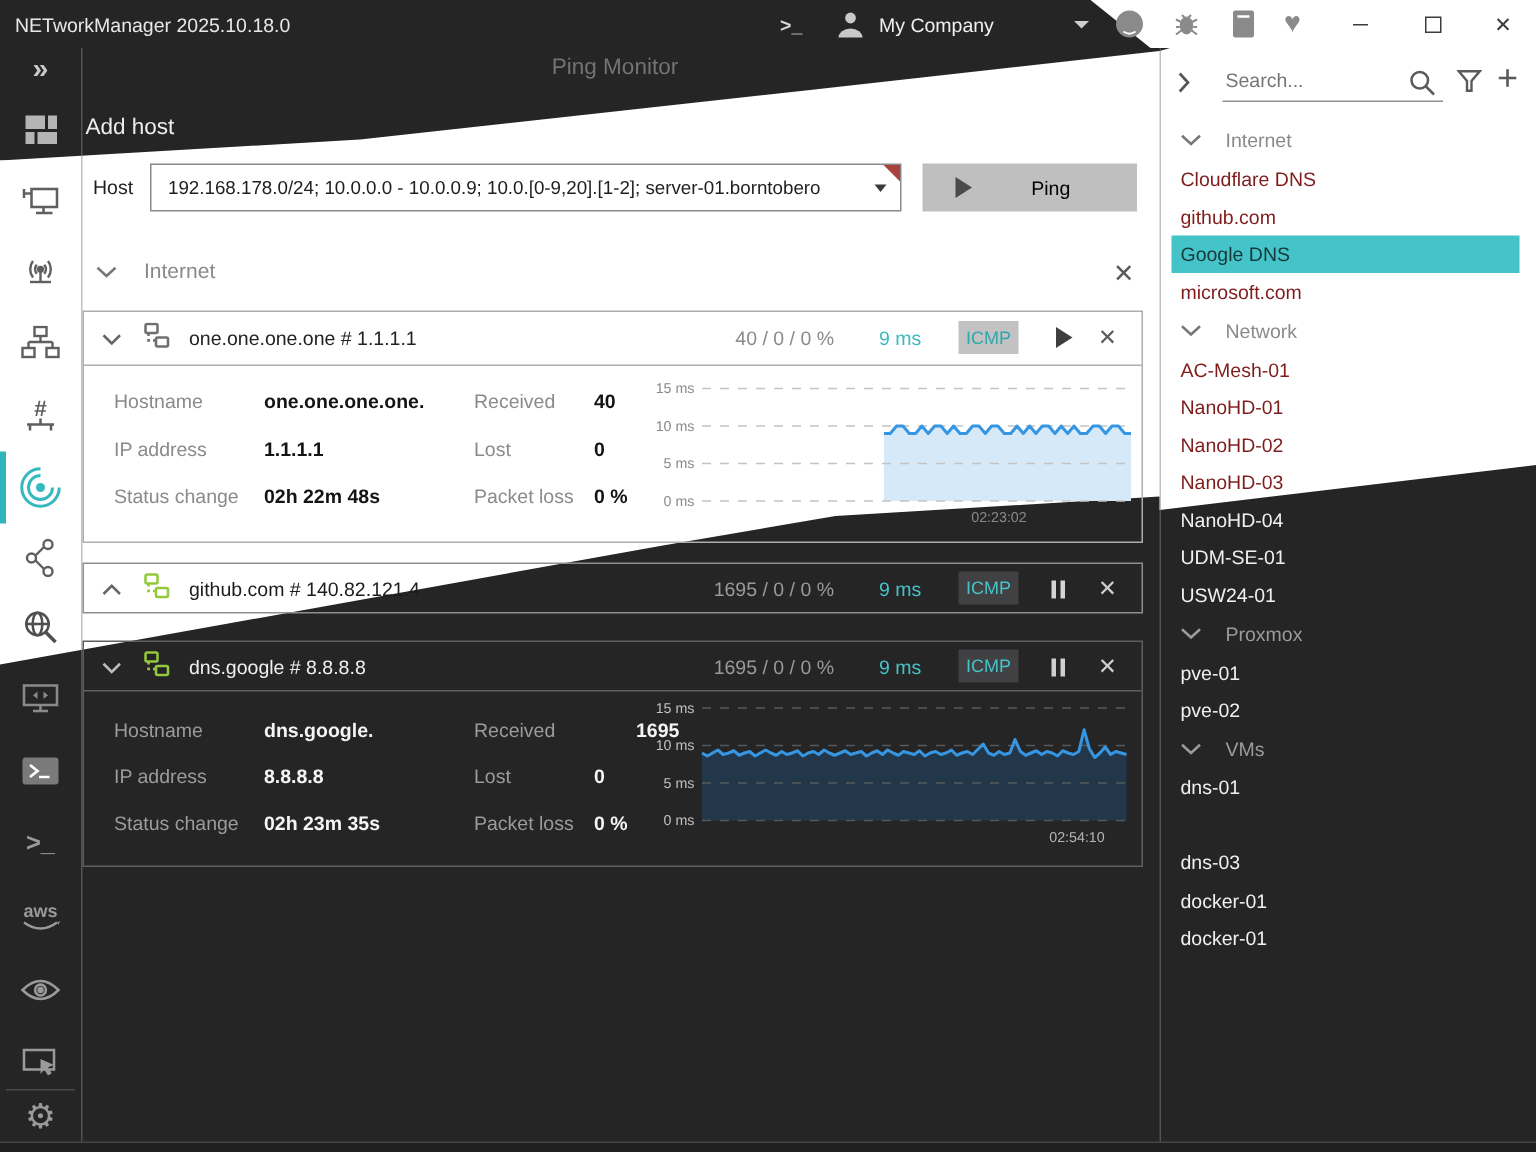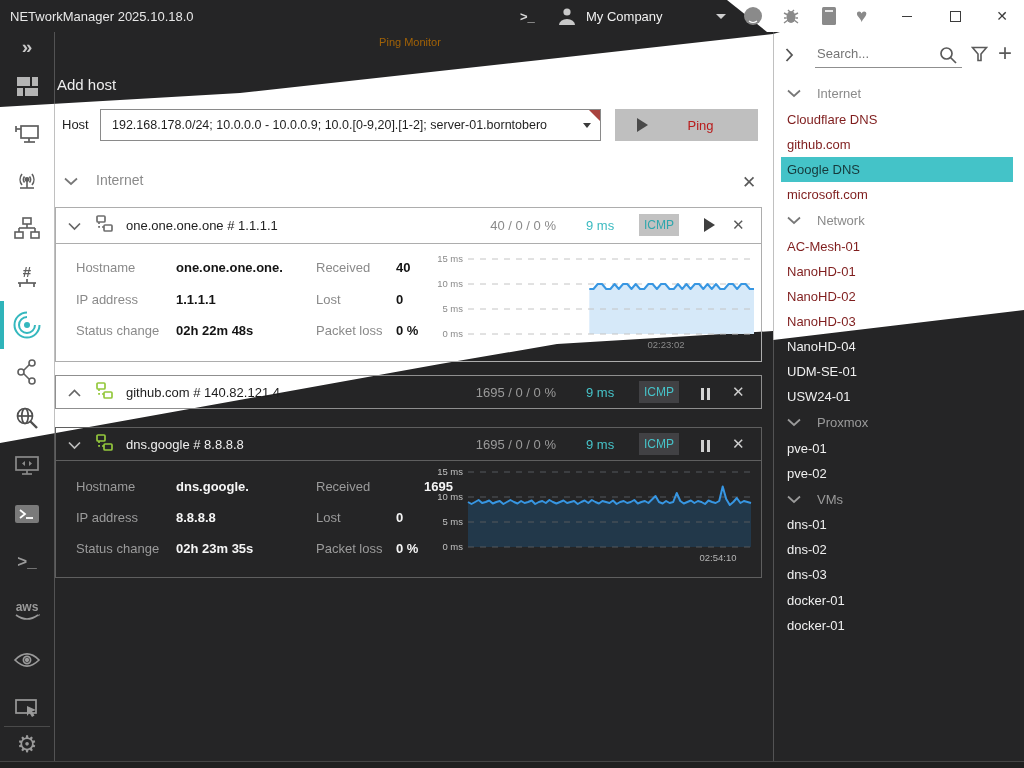--- a/index.html
+++ b/index.html
@@ -35,21 +35,21 @@
   .combo{position:absolute;left:100px;top:109px;width:501px;height:32px;border:1px solid #8a8a8a;
          background:#fff;box-sizing:border-box;}
   .combo input{position:absolute;left:9px;top:7px;width:460px;border:none;outline:none;
                font-family:"Liberation Sans",sans-serif;font-size:12.5px;color:#1f1f1f;background:transparent;
                white-space:nowrap;overflow:hidden;}
   .combo .corner{position:absolute;top:0;right:0;width:0;height:0;
                  border-left:11px solid transparent;border-top:11px solid #a8423e;}
   .combo .caret{position:absolute;right:9px;top:13px;width:0;height:0;
                 border-left:4px solid transparent;border-right:4px solid transparent;border-top:5px solid #3a3a3a;}
   .pingbtn{position:absolute;left:615px;top:109px;width:143px;height:32px;background:#bfbfbf;
-           display:flex;align-items:center;justify-content:center;font-size:13px;color:#b91c1c;}
+           display:flex;align-items:center;justify-content:center;font-size:13px;color:#000000;}
   .pingbtn .tri{position:absolute;left:22px;top:9px;width:0;height:0;
                 border-top:7px solid transparent;border-bottom:7px solid transparent;border-left:11px solid #4a4a4a;}
   .ti{position:absolute;left:787px;height:25px;display:flex;align-items:center;font-size:13px;width:230px;}
   .ti.lt{color:#7f1d1d;} .ti.dk{color:#f0f0f0;}
   .tg{position:absolute;left:787px;height:25px;display:flex;align-items:center;font-size:13px;}
   .tg .glabel{margin-left:16px;}
   .tg.lt{color:#8a8a8a;} .tg.dk{color:#9b9b9b;}
   .sel{position:absolute;left:781px;width:232px;height:25px;background:#44c3c8;}
   .sideicon{position:absolute;left:0;width:54px;display:flex;justify-content:center;align-items:center;}
   svg{display:block;}
@@ -228,21 +228,21 @@
     <svg width="26" height="24" stroke="#9a9a9a" fill="none" stroke-width="1.7">
       <rect x="2" y="3" width="20" height="13"></rect>
         <path d="M13 9 l9 4 l-4 1.5 l2.5 4 l-2.5 1.5 l-2.5 -4 l-2.5 3 Z" fill="#9a9a9a" stroke="none"></path>
       </svg>
   </div>
   <div class="abs" style="left:4px;top:726px;width:46px;height:1px;background:#4a4a4a;"></div>
   <div class="sideicon" style="top:731px;">
     <span style="color:#9a9a9a;font-size:23px;">⚙</span>
   </div>
 
-  <div class="abs" style="left:55px;top:36px;width:710px;text-align:center;font-size:11px;color:#a16207;">Ping Monitor</div>
+  <div class="abs" style="left:55px;top:36px;width:710px;text-align:center;font-size:15px;color:#737373;">Ping Monitor</div>
 
   <div class="abs" style="left:57px;top:76px;font-size:15px;color:#ededed;">Add host</div>
 
   <div class="abs" style="left:62px;top:117px;font-size:13px;color:#1f1f1f;">Host</div>
 
   <div class="combo">
     <input type="text" value="192.168.178.0/24; 10.0.0.0 - 10.0.0.9; 10.0.[0-9,20].[1-2]; server-01.borntobero" style="">
     <span class="corner"></span>
     <span class="caret"></span>
   </div>
@@ -448,21 +448,20 @@
     </div>
   <div class="ti dk" style="top:436px;">pve-01</div>
   <div class="ti dk" style="top:461px;">pve-02</div>
   <div class="tg dk" style="top:487px;">
     <svg width="14" height="9">
         <polyline points="1,1.5 7,7 13,1.5" stroke="#9b9b9b" fill="none" stroke-width="1.7"></polyline>
       </svg>
     <span class="glabel">VMs</span>
     </div>
   <div class="ti dk" style="top:512px;">dns-01</div>
-  <div class="ti dk" style="top:537px;">dns-02</div>
   <div class="ti dk" style="top:562px;">dns-03</div>
   <div class="ti dk" style="top:588px;">docker-01</div>
   <div class="ti dk" style="top:613px;">docker-01</div>
 
   <div class="abs" style="left:0;top:761px;width:1024px;height:1px;background:#454545;"></div>
   <div class="abs" style="left:0;top:762px;width:1024px;height:6px;background:#202020;"></div>
 
 </div>
 
 </body></html>

